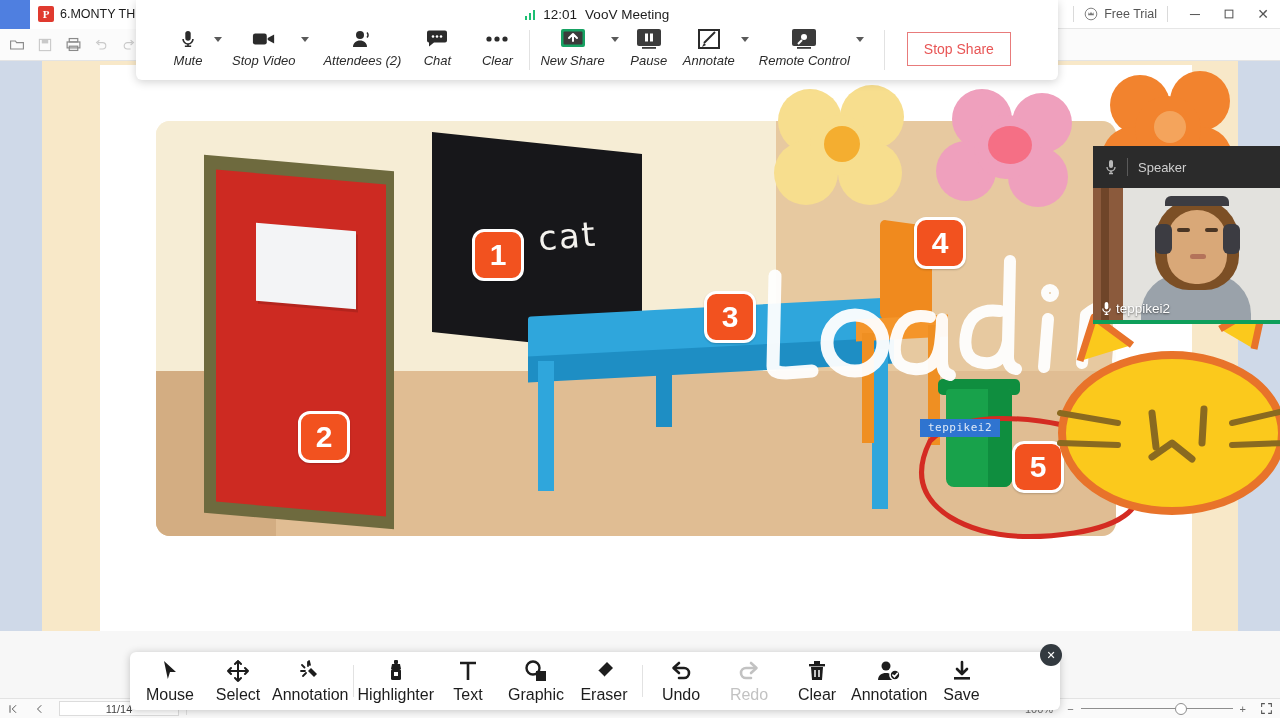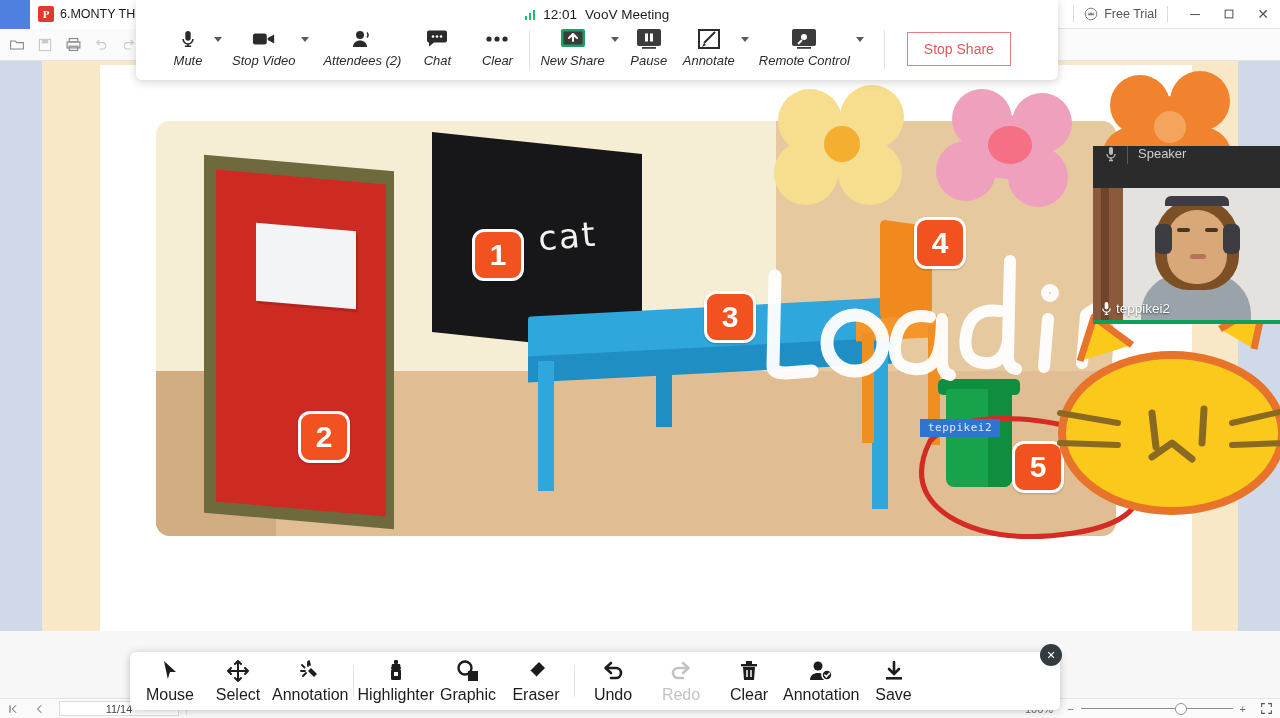--- a/index.html
+++ b/index.html
@@ -204,21 +204,21 @@
     border:1px solid #e87b7b; color:#e85555; background:#fff;
     border-radius:0; font-size:14px; padding:8px 16px; white-space:nowrap;
   }
 
   
   .pip {
     position:absolute; left:1093px; top:146px; width:187px; height:178px;
     background:#2b2b2b; overflow:hidden;
   }
   .pip-head {
-    height:42px; display:flex; gap:10px; padding-left:12px;
+    height:42px; display:flex; align-items:center; gap:10px; padding-left:12px;
     color:#cfcfcf; font-size:13px; background:#2b2b2b;
   }
   .pip-head .pdiv { width:1px; height:18px; background:#5a5a5a; }
   .pip-video { position:absolute; left:0; top:42px; width:187px; height:136px; background:#dcdbd7; }
   .pv-wall { position:absolute; inset:0; background:#e3e2de; }
   .pv-cab { position:absolute; left:0; top:0; width:30px; height:136px; background:#8b5a3c; }
   .pv-cab2 { position:absolute; left:8px; top:0; width:8px; height:136px; background:#6f4529; }
   .pv-body {
     position:absolute; left:48px; top:86px; width:110px; height:60px;
     background:#9aa2aa; border-radius:40px 40px 0 0;
@@ -690,20 +690,28 @@
         <svg width="16" height="24" viewBox="0 0 16 24">
             <rect x="6" y="1" width="4" height="4" rx="1" fill="#1d1d1d"></rect>
             <path d="M4 5h8l1 5H3z" fill="#1d1d1d"></path>
             <rect x="3" y="10" width="10" height="11" rx="1.5" fill="#1d1d1d"></rect>
             <rect x="6" y="13" width="4" height="4" fill="#fff"></rect>
           </svg>
       </span>
       <span class="alabel">Highlighter</span>
     </div>
 
+    <div class="abtn">
+      <span class="aicon">
+        <svg width="20" height="22" viewBox="0 0 20 22">
+            <path d="M2 3h16M10 3v17" stroke="#1d1d1d" stroke-width="2.6" fill="none"></path>
+          </svg>
+      </span>
+      <span class="alabel">Text</span>
+    </div>
 
     <div class="abtn">
       <span class="aicon">
         <svg width="22" height="22" viewBox="0 0 22 22">
             <circle cx="8" cy="8" r="6.5" fill="none" stroke="#1d1d1d" stroke-width="2.4"></circle>
             <rect x="11" y="11" width="10" height="10" fill="#1d1d1d"></rect>
           </svg>
       </span>
       <span class="alabel">Graphic</span>
     </div>

